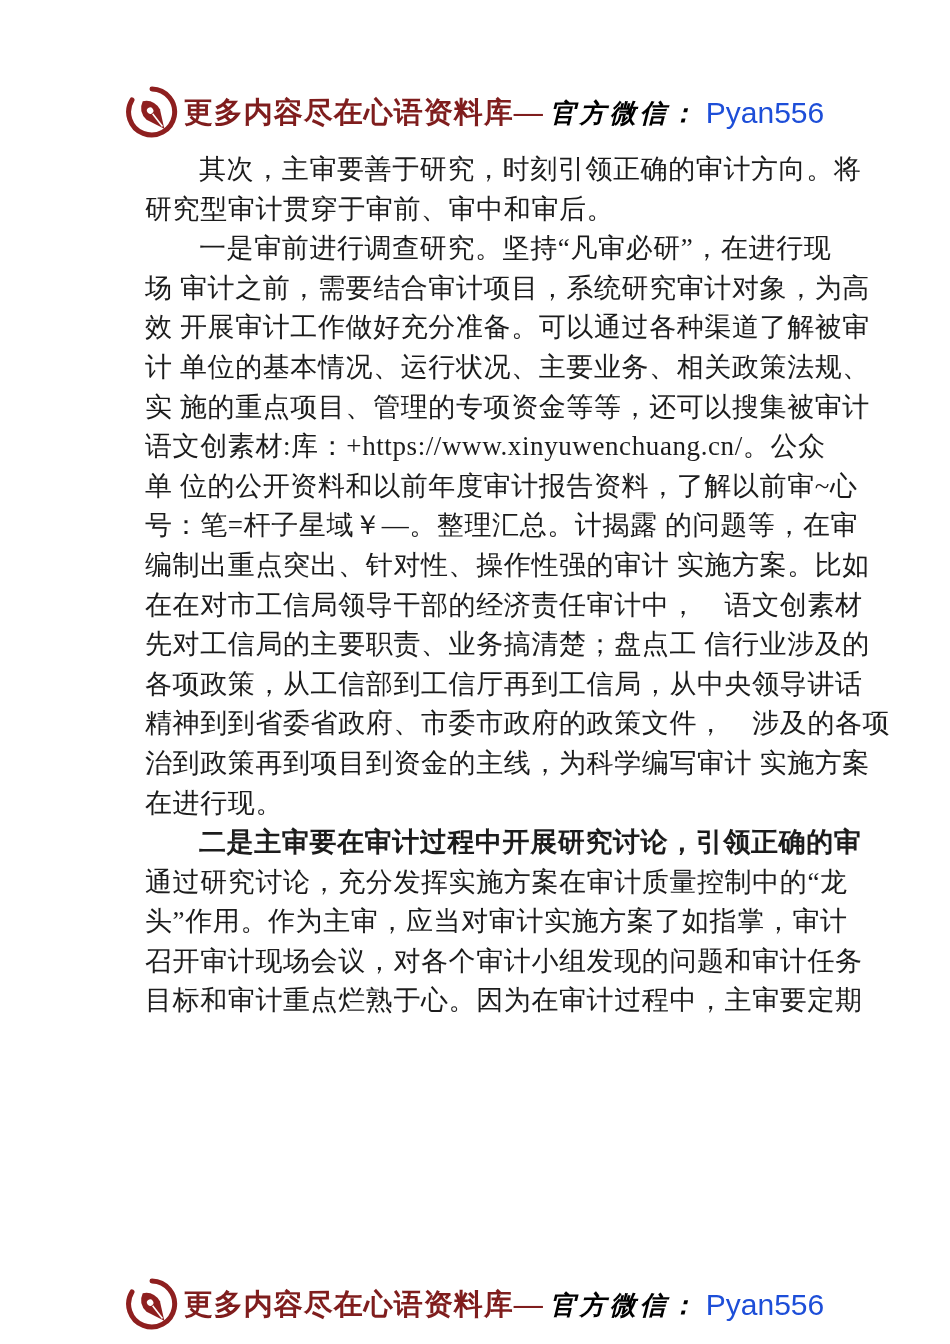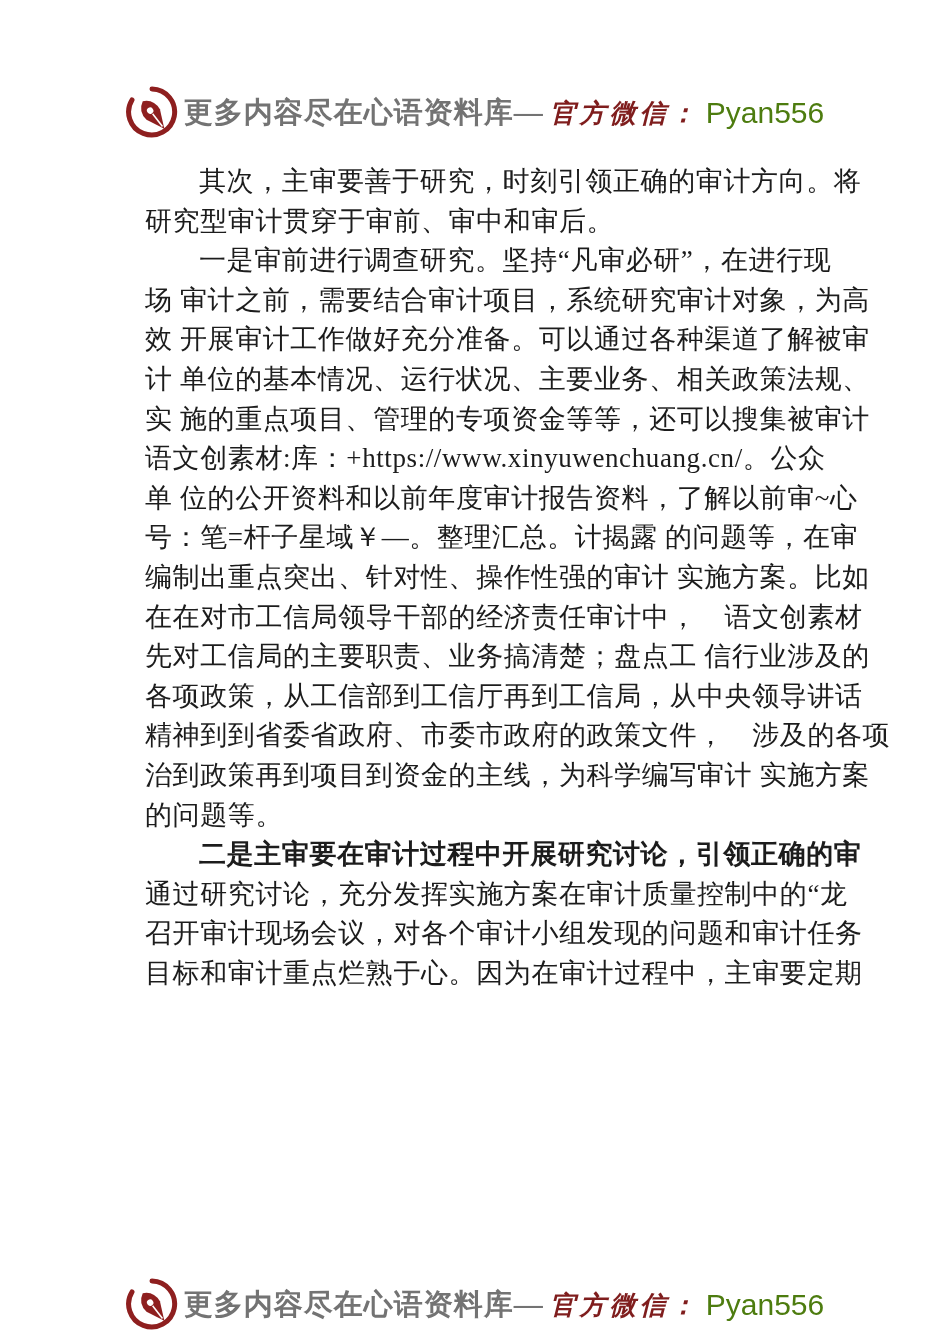--- a/index.html
+++ b/index.html
@@ -18,49 +18,48 @@
   
   .brandbar{
     position:absolute;left:0;width:950px;
     display:flex;align-items:center;justify-content:center;
     gap:6px;
   }
   .brandbar.top{top:86px;}
   .brandbar.bottom{top:1278px;}
   .brand-logo{flex:0 0 auto;display:block;}
   .brand-text{
-    color:#737373;
+    color:#7f1d1d;
     font-size:29px;
     font-weight:700;
     letter-spacing:1px;
     white-space:pre;
   }
   .wechat-label{
-    color:#7f1d1d;
+    color:#000000;
     font-size:26px;
     font-style:italic;
     font-weight:700;
     letter-spacing:4px;
     white-space:pre;
     text-align:right;
   }
   .wechat-id{
-    color:#4d7c0f;
+    color:#1d4ed8;
     font-size:30px;
     font-family:"Liberation Sans","DejaVu Sans",sans-serif;
     font-weight:400;
     white-space:pre;
   }
   
   .doc{
     position:absolute;
     left:145px;top:150px;
     width:680px;
     color:#1c1c1c;
-    margin-top:12px;
   }
   .line{
     font-size:27px;
     line-height:39.6px;
     letter-spacing:0.6px;
     white-space:pre;
   }
   .line.indent{padding-left:54px;}
   .line .bold{font-weight:700;}
 </style>
@@ -94,23 +93,24 @@
         <div class="line"><span>实 施的重点项目、管理的专项资金等等，还可以搜集被审计</span></div>
         <div class="line"><span>语文创素材:库：+https://www.xinyuwenchuang.cn/。公众</span></div>
         <div class="line"><span>单 位的公开资料和以前年度审计报告资料，了解以前审~心</span></div>
         <div class="line"><span>号：笔=杆子星域￥—。整理汇总。计揭露 的问题等，在审</span></div>
         <div class="line"><span>编制出重点突出、针对性、操作性强的审计 实施方案。比如</span></div>
         <div class="line"><span>在在对市工信局领导干部的经济责任审计中，　语文创素材</span></div>
         <div class="line"><span>先对工信局的主要职责、业务搞清楚；盘点工 信行业涉及的</span></div>
         <div class="line"><span>各项政策，从工信部到工信厅再到工信局，从中央领导讲话</span></div>
         <div class="line"><span>精神到到省委省政府、市委市政府的政策文件，　涉及的各项</span></div>
         <div class="line"><span>治到政策再到项目到资金的主线，为科学编写审计 实施方案</span></div>
-        <div class="line"><span>的问题等。</span></div>
+        <div class="line"><span>在进行现。</span></div>
         <div class="line indent"><span class="bold">二是主审要在审计过程中开展研究讨论，引领正确的审</span></div>
         <div class="line"><span>通过研究讨论，充分发挥实施方案在审计质量控制中的“龙</span></div>
+        <div class="line"><span>头”作用。作为主审，应当对审计实施方案了如指掌，审计</span></div>
         <div class="line"><span>召开审计现场会议，对各个审计小组发现的问题和审计任务</span></div>
         <div class="line"><span>目标和审计重点烂熟于心。因为在审计过程中，主审要定期</span></div>
       </div>
   </div>
 
   <div class="brandbar bottom">
     <svg class="brand-logo" width="52" height="54" viewBox="0 0 52 54" aria-hidden="true">
       <path d="M26 3 a23 23 0 1 1 -20 11" fill="none" stroke="#8e1f1f" stroke-width="5" stroke-linecap="round"></path>
       <g transform="rotate(-38 26 27)">
         <path d="M26 47 L17.5 29 Q16 17 26 12 Q36 17 34.5 29 Z" fill="#8e1f1f"></path>

